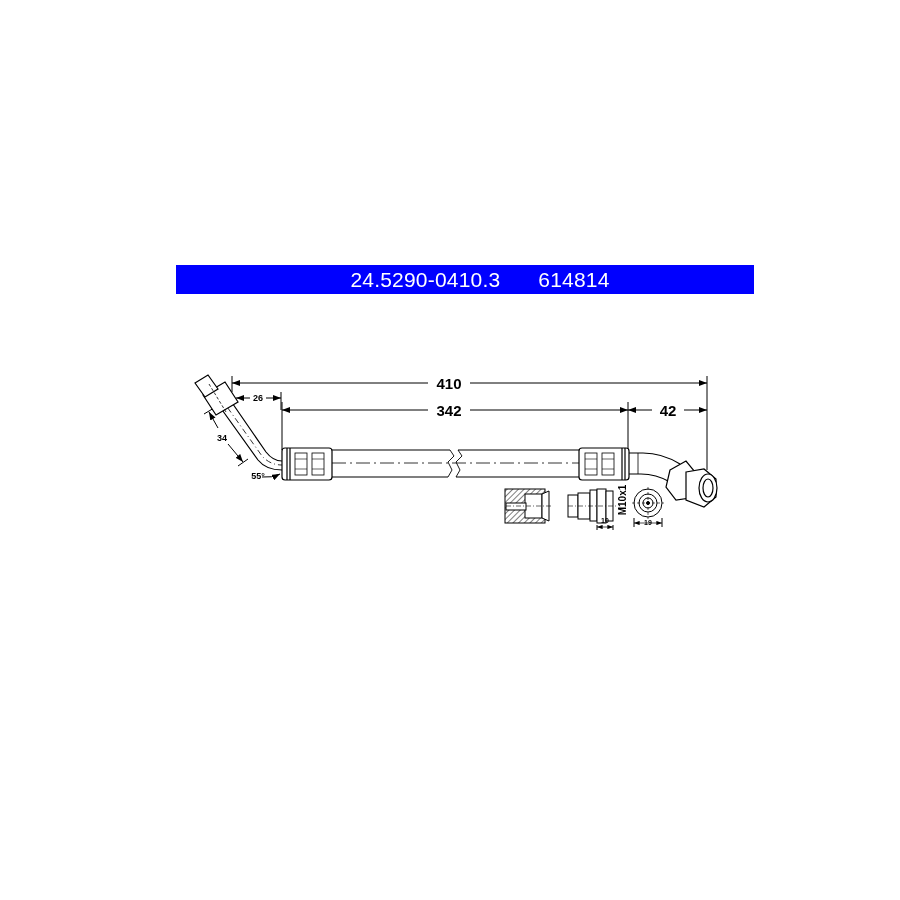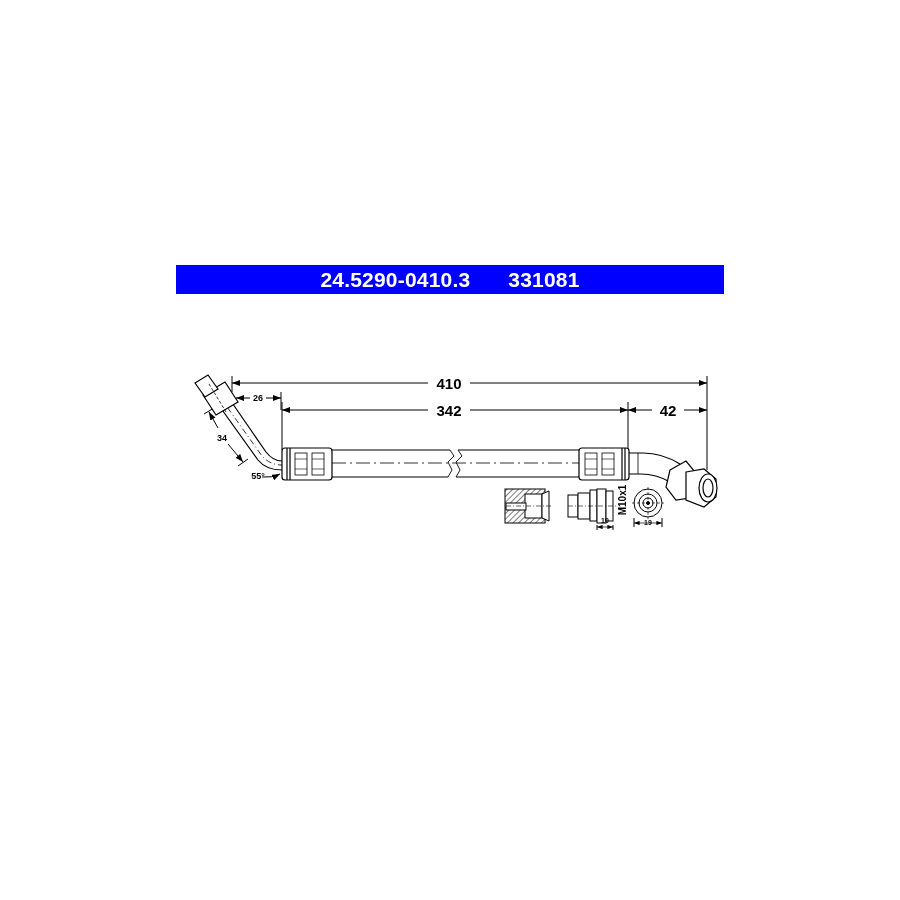--- a/index.html
+++ b/index.html
@@ -1,33 +1,34 @@
 <!DOCTYPE html>
 <html><head>
 <meta charset="utf-8">
 <style>
   html, body { margin: 0; padding: 0; background: #ffffff; }
   body { width: 900px; height: 900px; position: relative; overflow: hidden;
          font-family: "Liberation Sans", sans-serif; }
   .header-bar {
     position: absolute; left: 176px; top: 265px; width: 548px; height: 29px;
-    background: #0000ff; color: #ffffff; font-weight: bold; font-size: 21px;
+    background: #0000ff; color: #ffffff; font-weight: normal; font-size: 21px;
     display: flex; align-items: center; justify-content: center; gap: 38px;
     letter-spacing: 0.2px;
+    padding-left: 30px;
   }
   .header-bar span { line-height: 29px; }
   svg.drawing { position: absolute; left: 0; top: 0; }
   .dim-text { font-family: "Liberation Sans", sans-serif; font-weight: bold; fill: #000; }
 </style>
 </head>
 <body>
 
 <div class="header-bar">
   <span>24.5290-0410.3</span>
-  <span>331081</span>
+  <span>614814</span>
 </div>
 
 <svg class="drawing" width="900" height="900" viewBox="0 0 900 900">
   <defs>
     <marker id="arrowEnd" markerWidth="8" markerHeight="6" refX="8" refY="3" orient="auto">
       <path d="M0,0 L8,3 L0,6 Z" fill="#000"></path>
     </marker>
     <marker id="arrowStart" markerWidth="8" markerHeight="6" refX="0" refY="3" orient="auto">
       <path d="M8,0 L0,3 L8,6 Z" fill="#000"></path>
     </marker>

